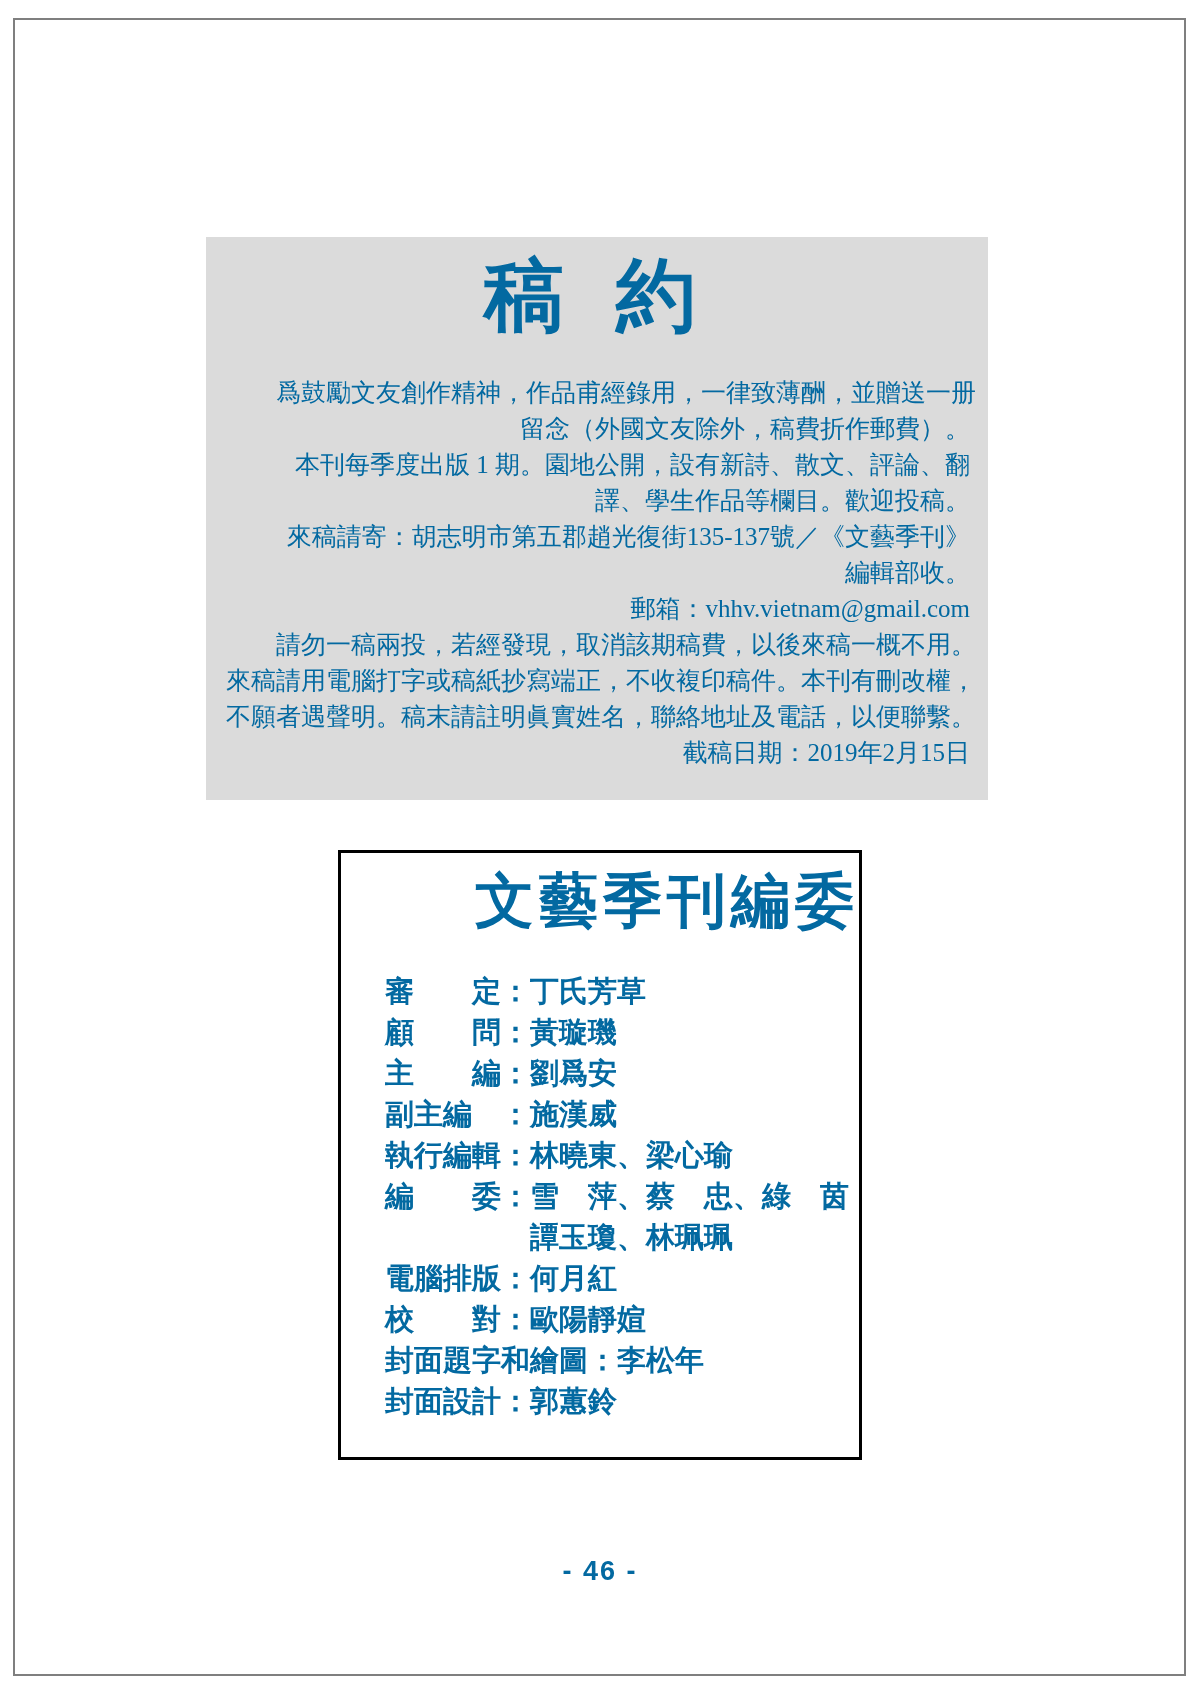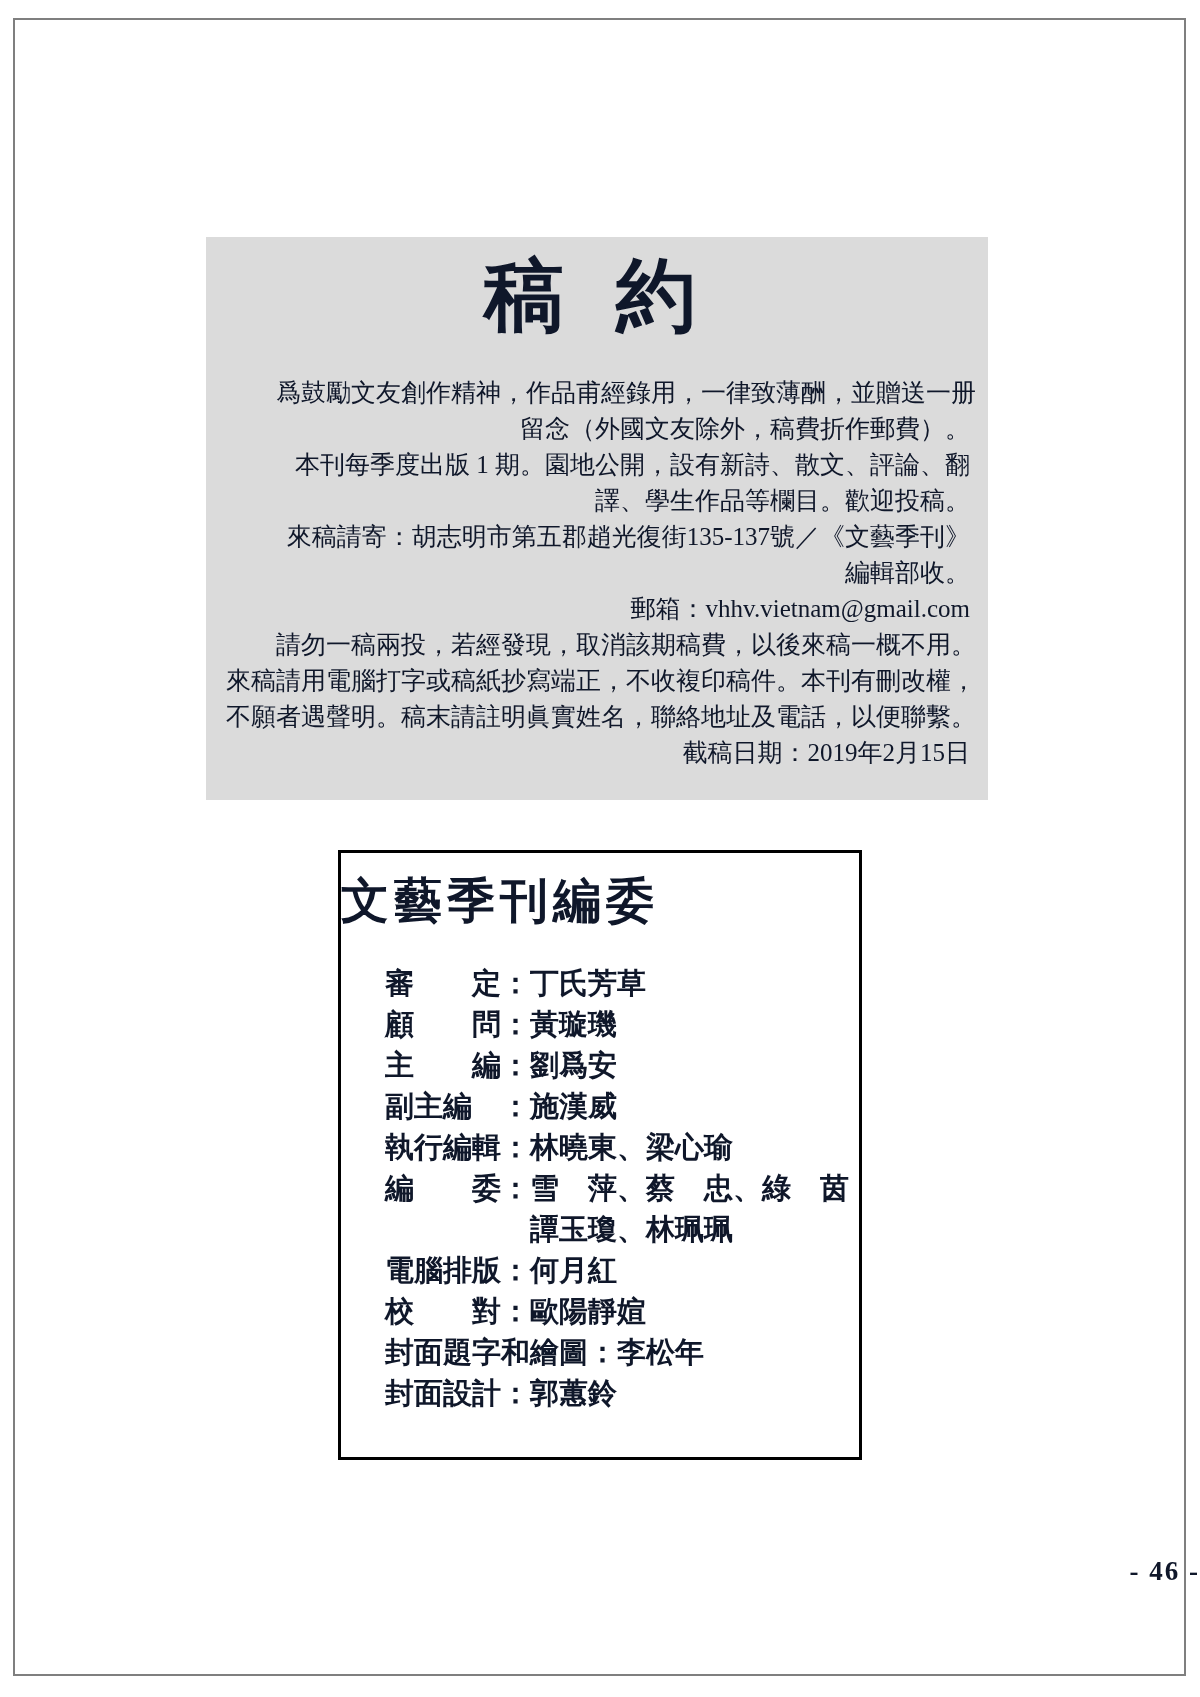--- a/index.html
+++ b/index.html
@@ -1,20 +1,20 @@
 <!DOCTYPE html>
 <html><head>
 <meta charset="utf-8">
 <style>
   html,body { margin:0; padding:0; background:#ffffff; }
   .page {
     position:relative;
     width:1200px; height:1697px;
     background:#ffffff;
-    color:#0f172a;
+    color:#0369a1;
     font-family:"Liberation Serif", serif;
     overflow:hidden;
   }
   .outer-border {
     position:absolute;
     left:13px; top:18px;
     width:1173px; height:1658px;
     border:2px solid #7f7f7f;
     box-sizing:border-box;
   }
@@ -49,46 +49,46 @@
     left:338px; top:850px;
     width:524px; height:610px;
     border:3px solid #000000;
     box-sizing:border-box;
     background:#ffffff;
   }
   .committee-title {
     position:absolute;
     left:0; right:0; top:24px;
     margin:0;
-    text-align:left;
-    font-size:48px;
+    text-align:right;
+    font-size:59px;
     line-height:48px;
     font-weight:bold;
     letter-spacing:5px;
     font-family:"Liberation Sans", sans-serif;
   }
   .committee-rows {
     position:absolute;
-    left:44px; top:110px; right:8px;
+    left:44px; top:118px; right:8px;
     font-size:29px;
     line-height:41px;
     font-weight:bold;
     white-space:pre;
   }
   .committee-row { height:41px; }
   
   .page-number {
     position:absolute;
     left:0; top:1556px;
     width:1200px;
-    text-align:right;
+    text-align:center;
     font-size:27px;
     font-weight:bold;
     letter-spacing:2px;
-    font-family:Liberation Serif, serif;
+    font-family:Liberation Sans, sans-serif;
   }
 </style>
 </head>
 <body>
 
 <div class="page">
 
   <div class="outer-border"></div>
 
   <section class="notice-box">

